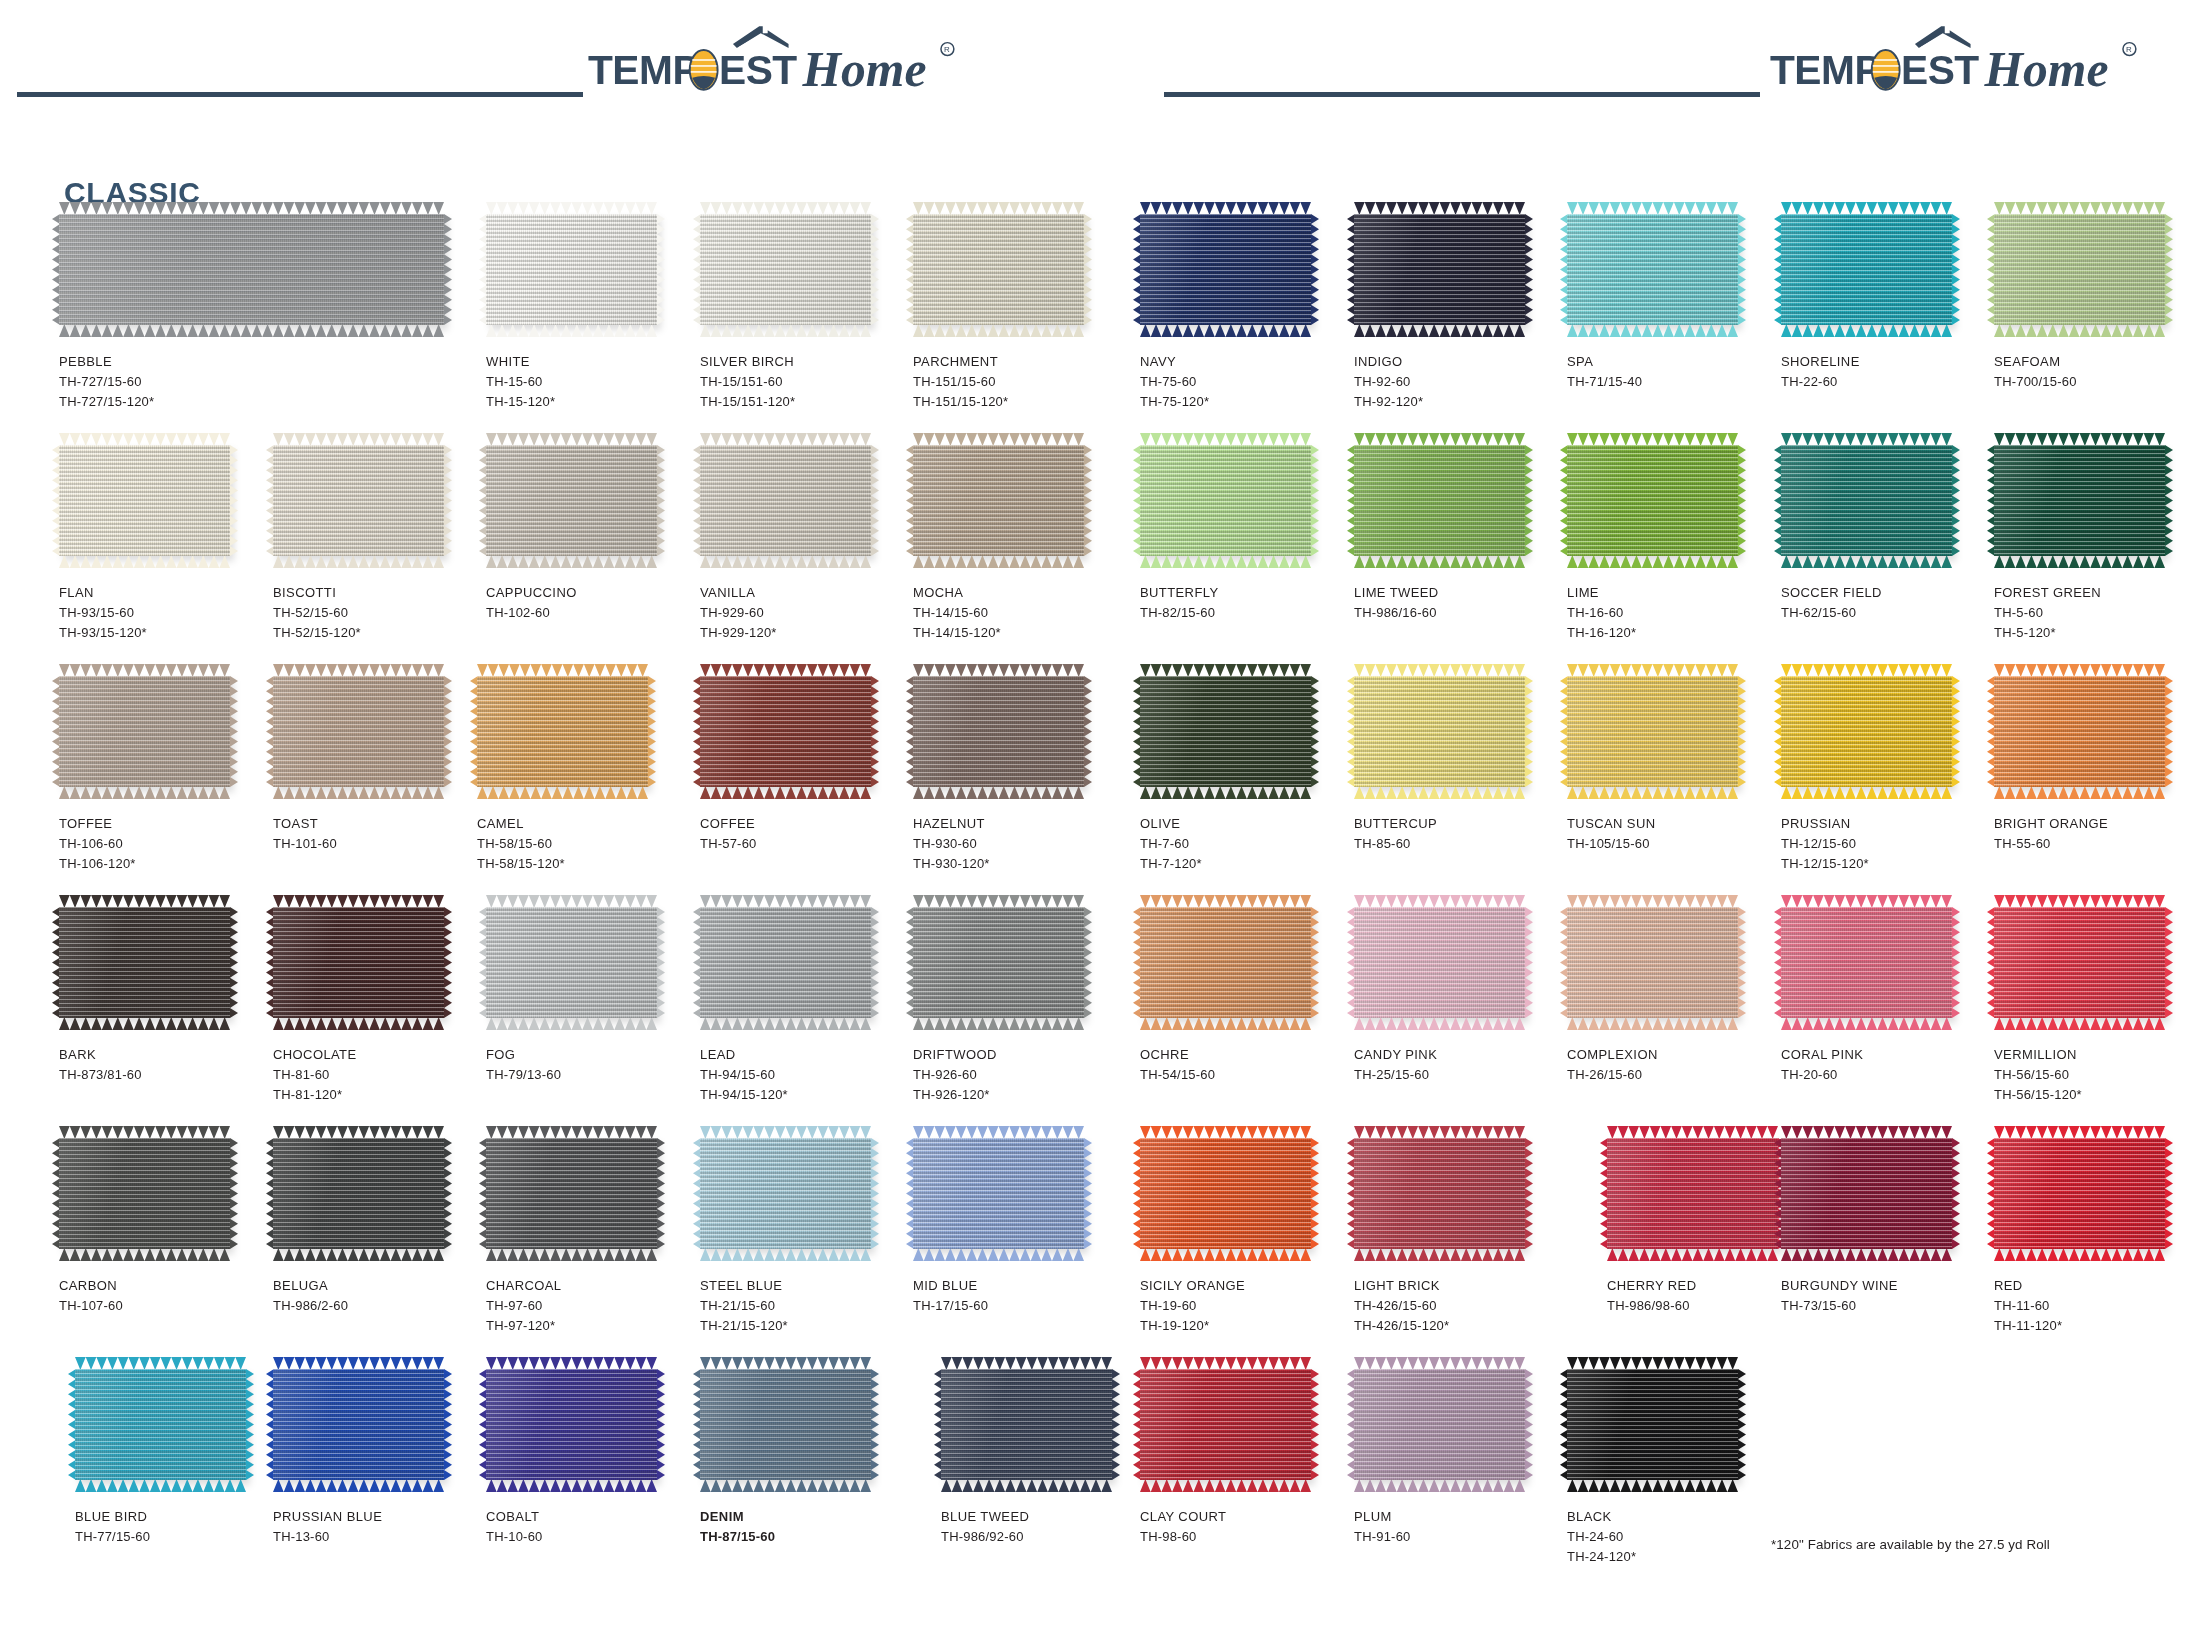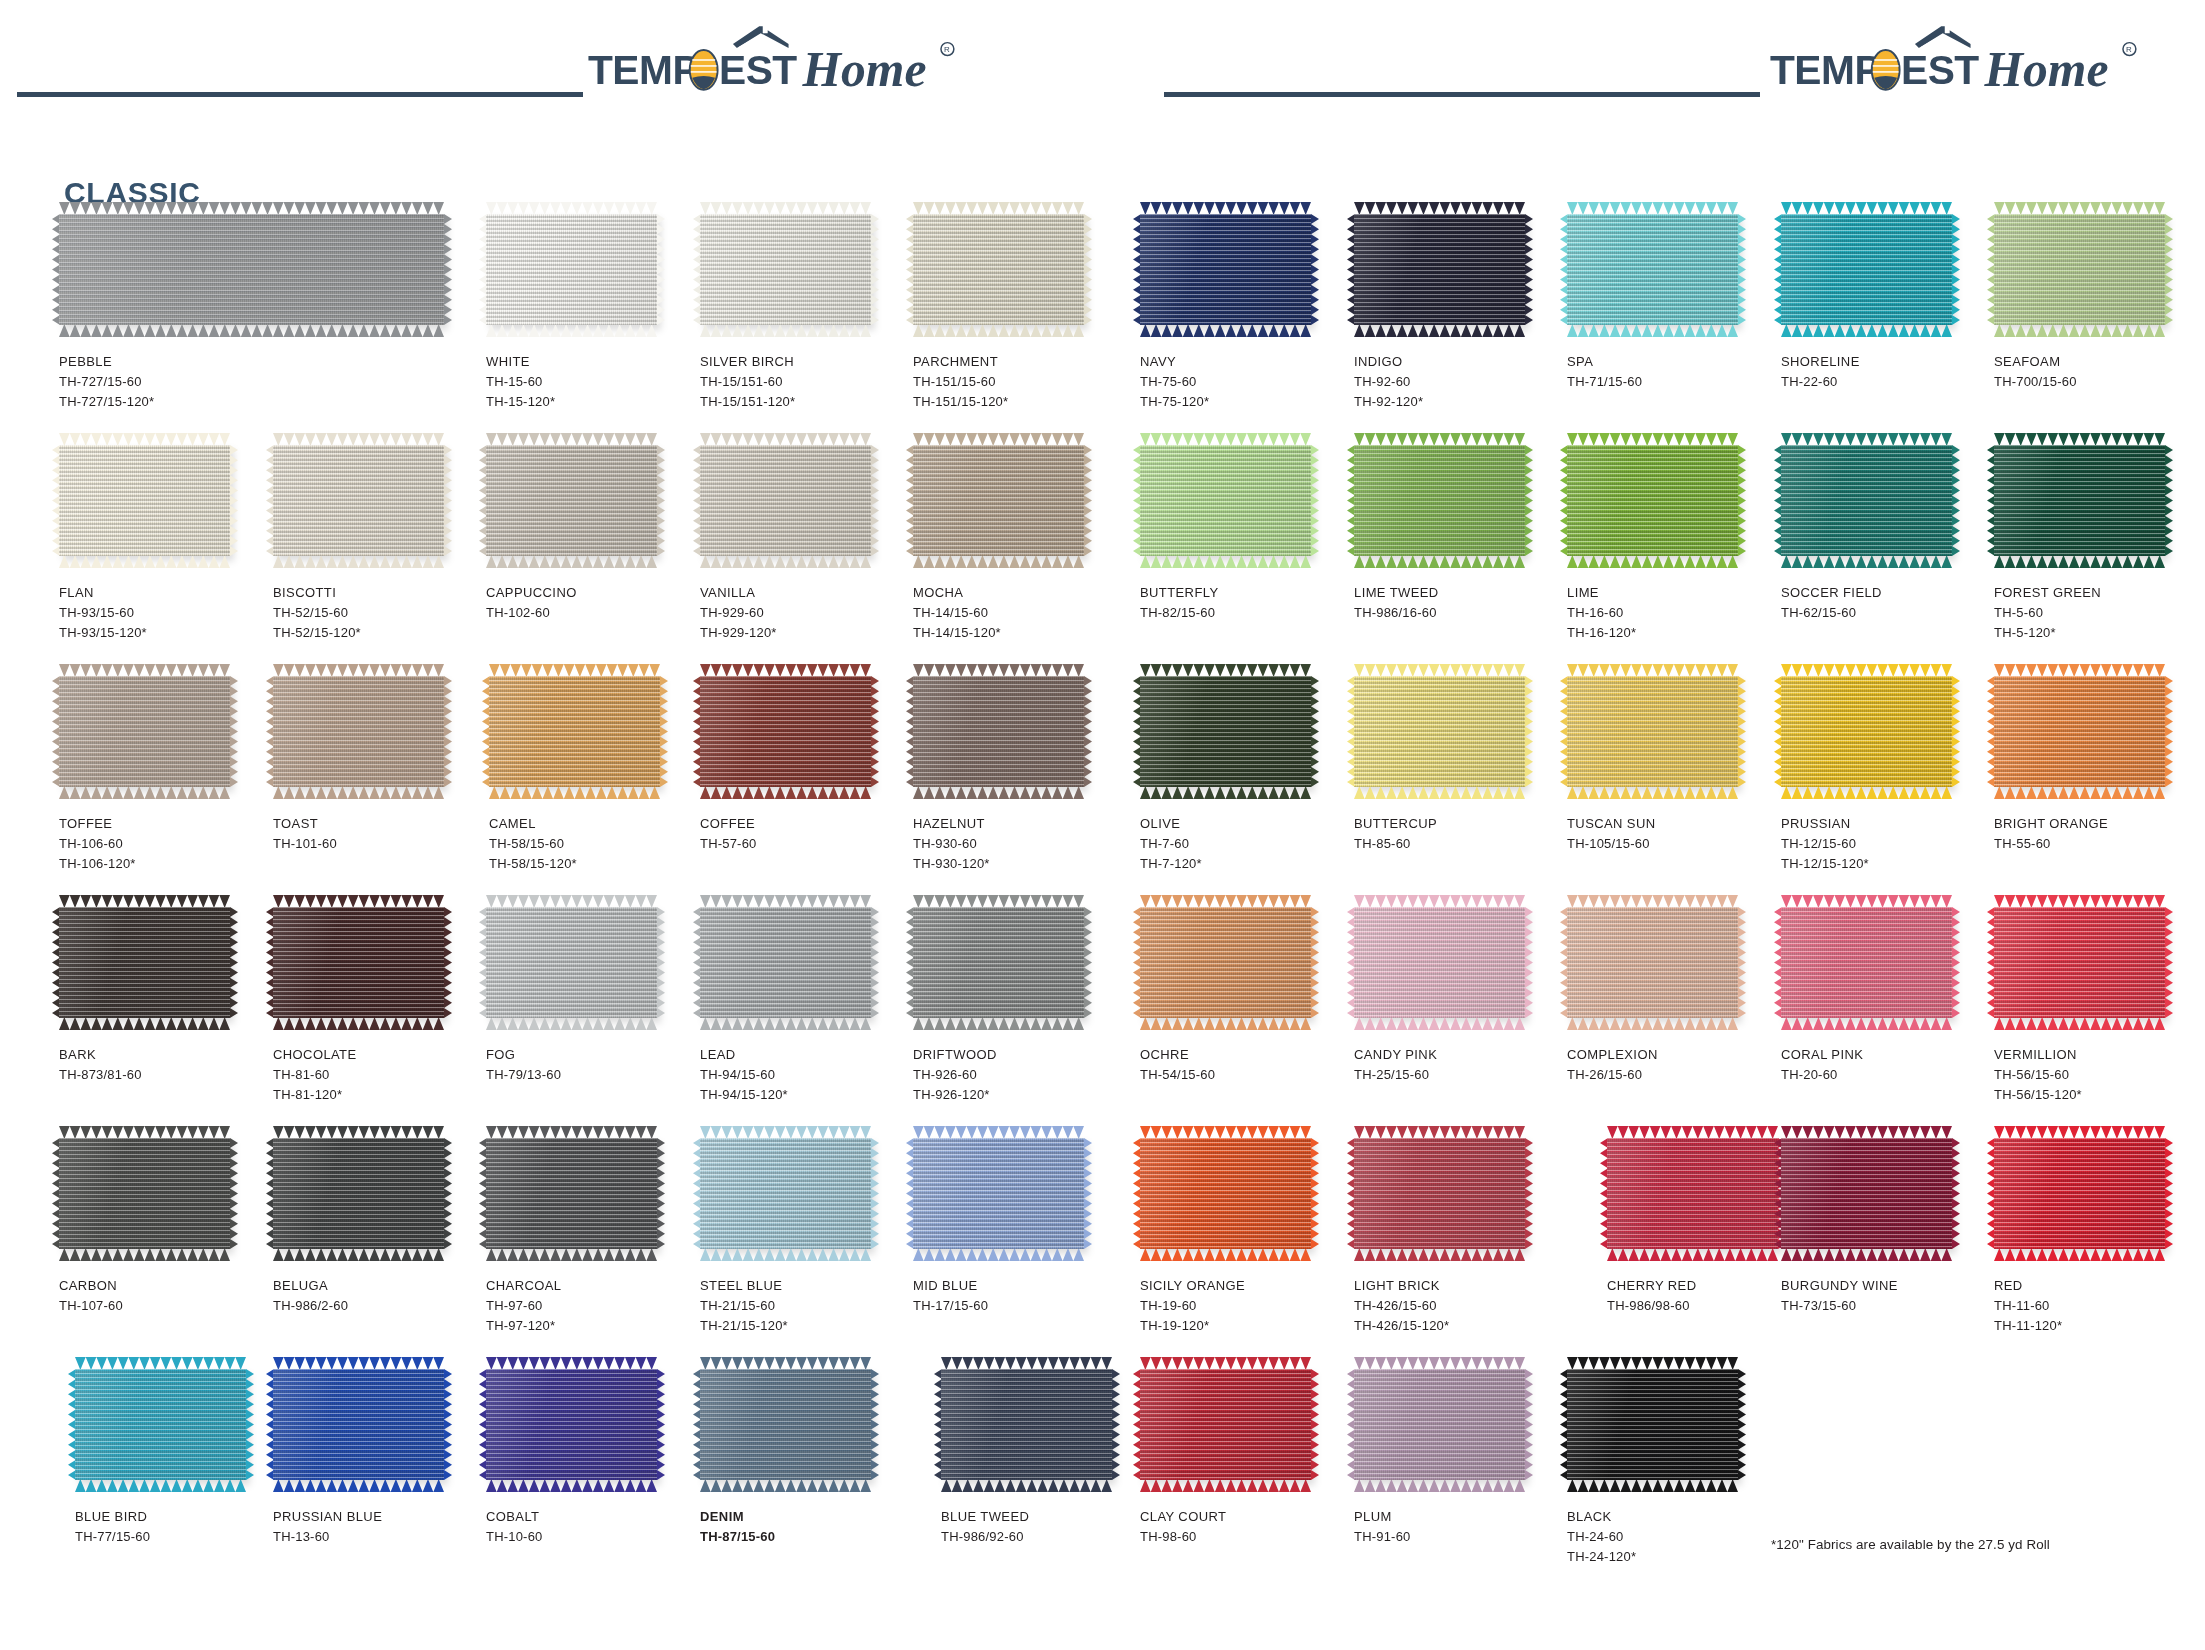--- a/index.html
+++ b/index.html
@@ -545,21 +545,21 @@
             <div class="yarn2" style="color:#d3bca9;"></div>
             <div class="weave"></div>
             <div class="sheen"></div>
          </div>
           </div>
           <div class="label">
             <div class="name">TOAST</div>
             <div class="code">TH-101-60</div>
           </div>
         </div>
-        <div class="cell" style="left: 430px;">
+        <div class="cell" style="left: 418px;">
           <div class="chip-wrap" data-tweed="false">
             <div class="chip-shadow"></div>
          <div class="pink-edge pink-top"><svg width="171" height="13" viewBox="0 0 352 26" preserveAspectRatio="none">
             <path d="M0,0 L11,26 L22,0 L33,26 L44,0 L55,26 L66,0 L77,26 L88,0 L99,26 L110,0 L121,26 L132,0 L143,26 L154,0 L165,26 L176,0 L187,26 L198,0 L209,26 L220,0 L231,26 L242,0 L253,26 L264,0 L275,26 L286,0 L297,26 L308,0 L319,26 L330,0 L341,26 L352,0 L352,0 Z" fill="#e2a961"></path>
               </svg></div>
          <div class="pink-edge pink-bottom"><svg width="171" height="13" viewBox="0 0 352 26" preserveAspectRatio="none">
             <path d="M0,26 L11,0 L22,26 L33,0 L44,26 L55,0 L66,26 L77,0 L88,26 L99,0 L110,26 L121,0 L132,26 L143,0 L154,26 L165,0 L176,26 L187,0 L198,26 L209,0 L220,26 L231,0 L242,26 L253,0 L264,26 L275,0 L286,26 L297,0 L308,26 L319,0 L330,26 L341,0 L352,26 L352,26 Z" fill="#e2a961"></path>
               </svg></div>
          <div class="pink-edge pink-left"><svg width="8" height="111" viewBox="0 0 16 242" preserveAspectRatio="none">
             <path d="M16,0 L0,11 L16,22 L0,33 L16,44 L0,55 L16,66 L0,77 L16,88 L0,99 L16,110 L0,121 L16,132 L0,143 L16,154 L0,165 L16,176 L0,187 L16,198 L0,209 L16,220 L0,231 L16,242 L16,242 Z" fill="#e2a961"></path>
@@ -1107,21 +1107,21 @@
             <path d="M0,0 L16,11 L0,22 L16,33 L0,44 L16,55 L0,66 L16,77 L0,88 L16,99 L0,110 L16,121 L0,132 L16,143 L0,154 L16,165 L0,176 L16,187 L0,198 L16,209 L0,220 L16,231 L0,242 L0,242 Z" fill="#76d4d8"></path>
               </svg></div>
          <div class="chip" style="background:#76d4d8;">
             <div class="yarn2" style="color:#a3e4e6;"></div>
             <div class="weave"></div>
             <div class="sheen"></div>
          </div>
           </div>
           <div class="label">
             <div class="name">SPA</div>
-            <div class="code">TH-71/15-60</div>
+            <div class="code">TH-71/15-40</div>
           </div>
         </div>
         <div class="cell" style="left: 641px;">
           <div class="chip-wrap" data-tweed="false">
             <div class="chip-shadow"></div>
          <div class="pink-edge pink-top"><svg width="171" height="13" viewBox="0 0 352 26" preserveAspectRatio="none">
             <path d="M0,0 L11,26 L22,0 L33,26 L44,0 L55,26 L66,0 L77,26 L88,0 L99,26 L110,0 L121,26 L132,0 L143,26 L154,0 L165,26 L176,0 L187,26 L198,0 L209,26 L220,0 L231,26 L242,0 L253,26 L264,0 L275,26 L286,0 L297,26 L308,0 L319,26 L330,0 L341,26 L352,0 L352,0 Z" fill="#23aebe"></path>
               </svg></div>
          <div class="pink-edge pink-bottom"><svg width="171" height="13" viewBox="0 0 352 26" preserveAspectRatio="none">
             <path d="M0,26 L11,0 L22,26 L33,0 L44,26 L55,0 L66,26 L77,0 L88,26 L99,0 L110,26 L121,0 L132,26 L143,0 L154,26 L165,0 L176,26 L187,0 L198,26 L209,0 L220,26 L231,0 L242,26 L253,0 L264,26 L275,0 L286,26 L297,0 L308,26 L319,0 L330,26 L341,0 L352,26 L352,26 Z" fill="#23aebe"></path>

